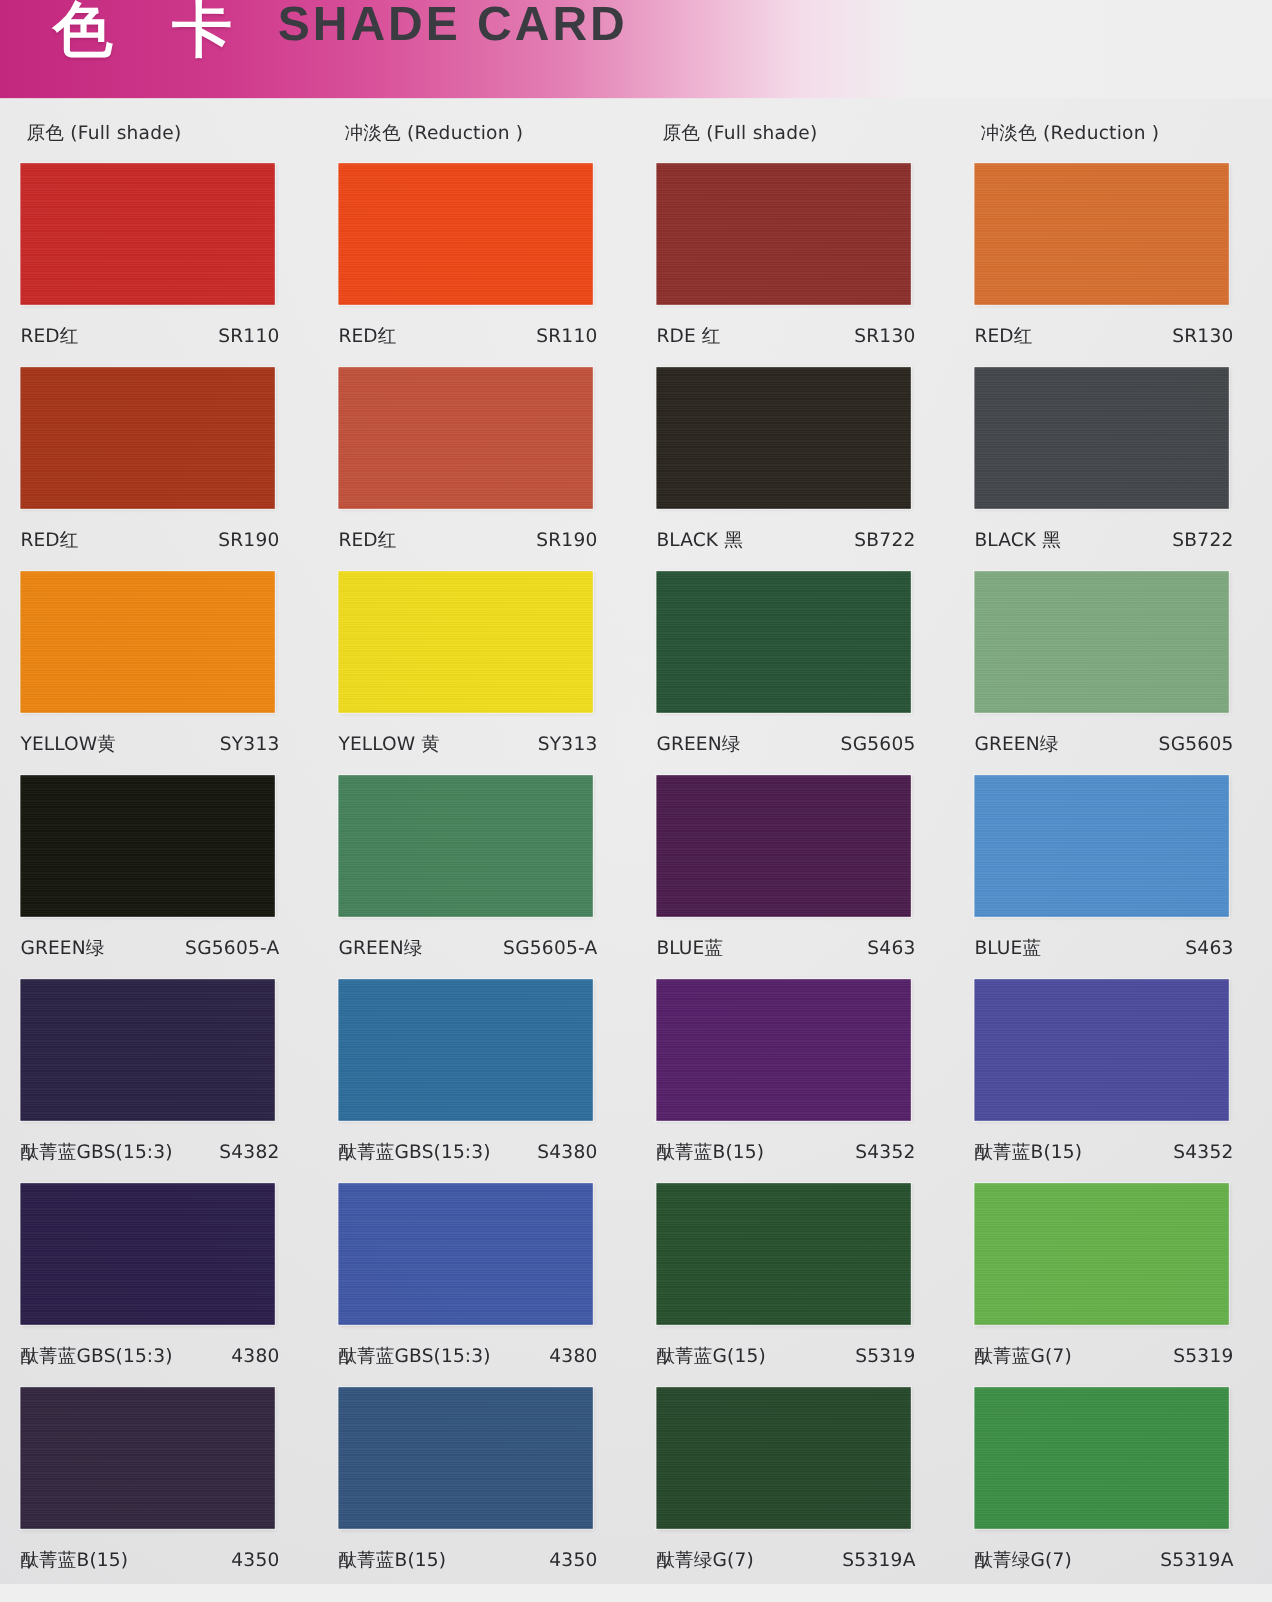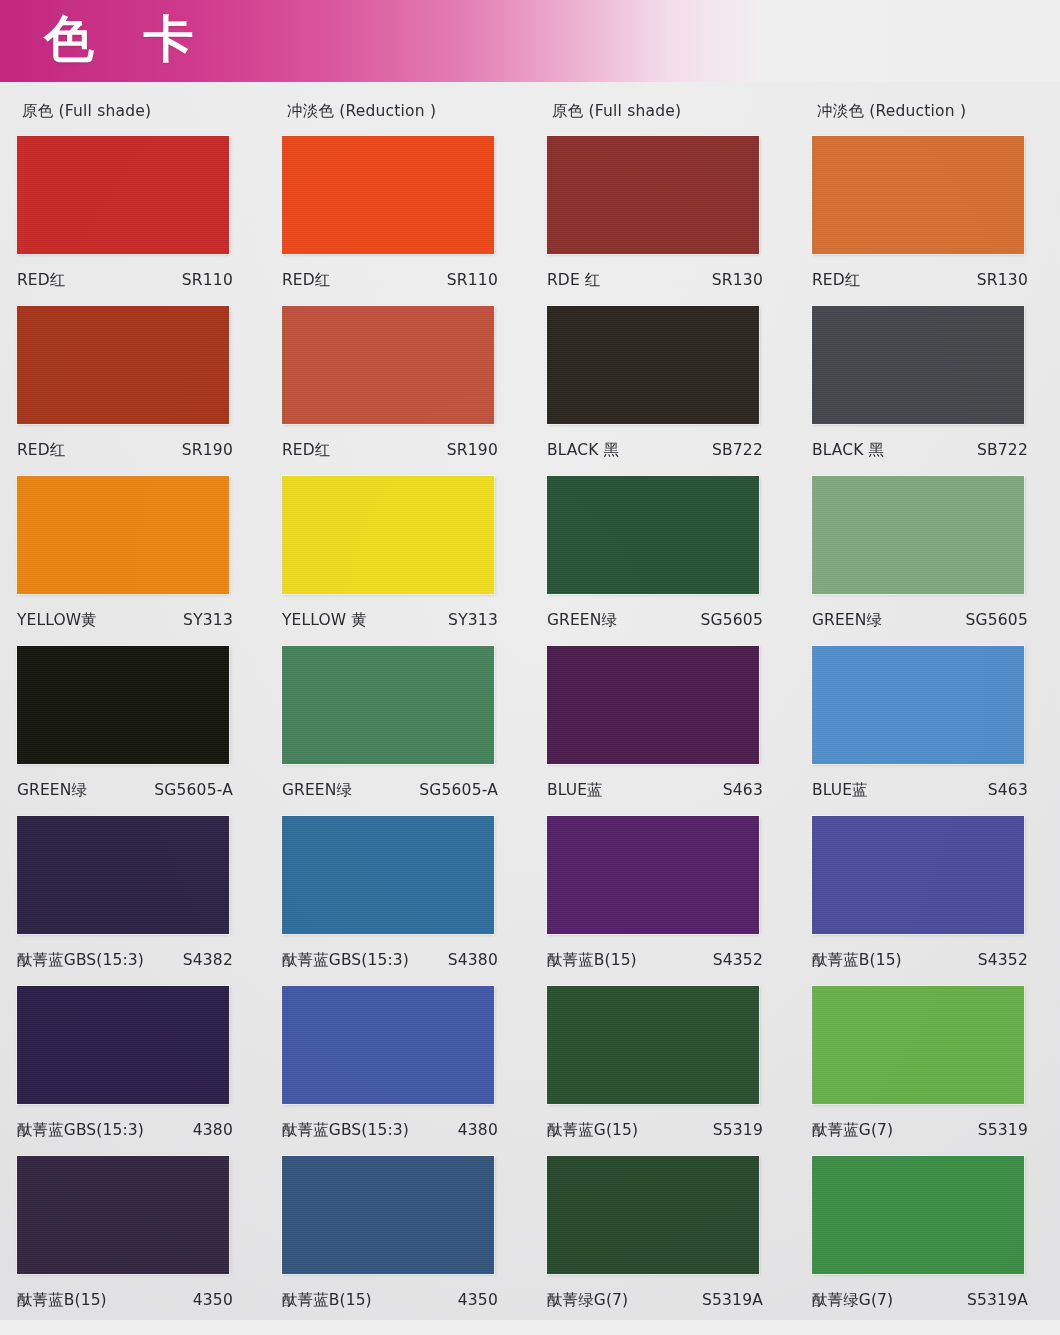--- a/index.html
+++ b/index.html
@@ -24,21 +24,20 @@
     background: linear-gradient(90deg,
         #c2287e 0%,
         #cf3a8c 18%,
         #d9539b 30%,
         #e37fb4 44%,
         #eeb4d2 55%,
         #f4dcea 63%,
         #f0eff0 72%,
         #eeeeee 100%);
     display: flex;
-    align-items: center;
     box-sizing: border-box;
     padding-left: 44px;
   }
   .banner-cn {
     color: #ffffff;
     font-size: 50px;
     font-weight: 700;
     letter-spacing: 16px;
     line-height: 1;
     font-family: "DejaVu Sans", "Liberation Sans", sans-serif;
@@ -134,20 +133,21 @@
     background:
       radial-gradient(ellipse at 50% 45%, rgba(255,255,255,0.10) 0%, rgba(170,170,175,0.10) 100%);
     mix-blend-mode: multiply;
   }
 </style>
 </head>
 <body>
 
 <div class="banner">
   <div class="banner-cn">色 卡</div>
+  <div class="banner-en">SHADE CARD</div>
 </div>
 
 <div class="sheet">
   <div class="col-headers">
     <div class="col-header">原色 (Full shade)</div>
     <div class="col-header">冲淡色 (Reduction )</div>
     <div class="col-header">原色 (Full shade)</div>
     <div class="col-header">冲淡色 (Reduction )</div>
   </div>
 

